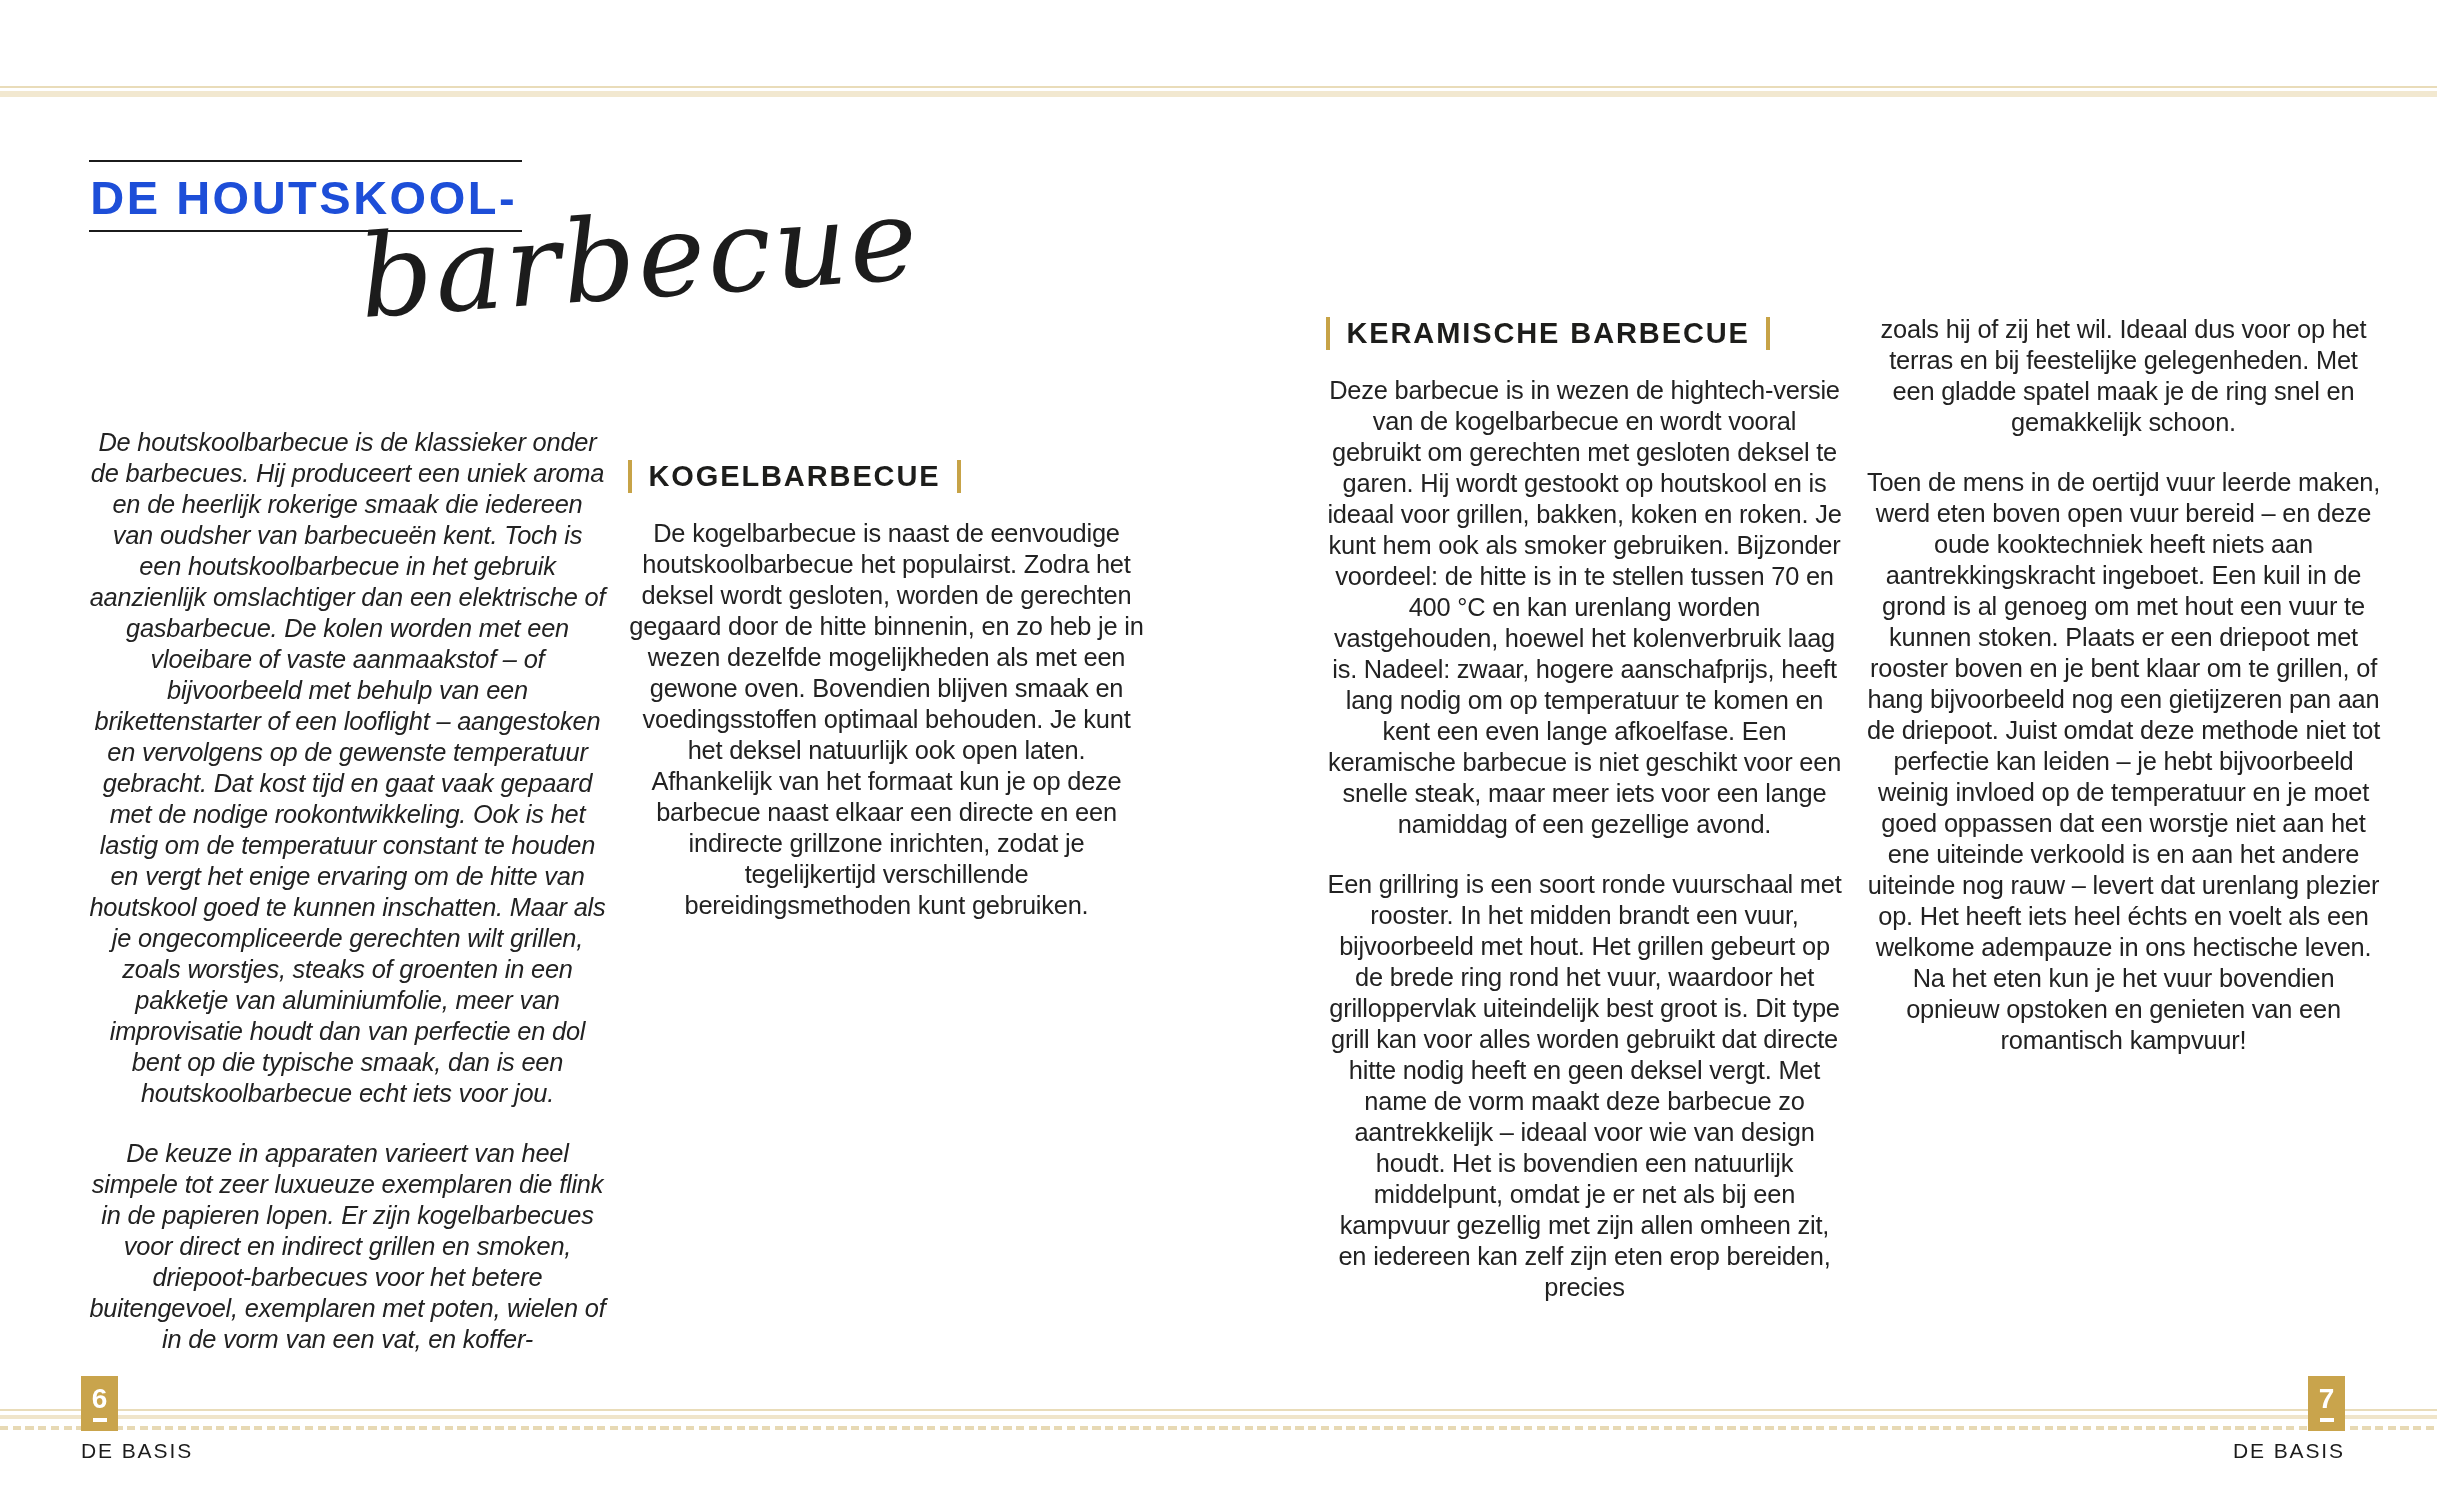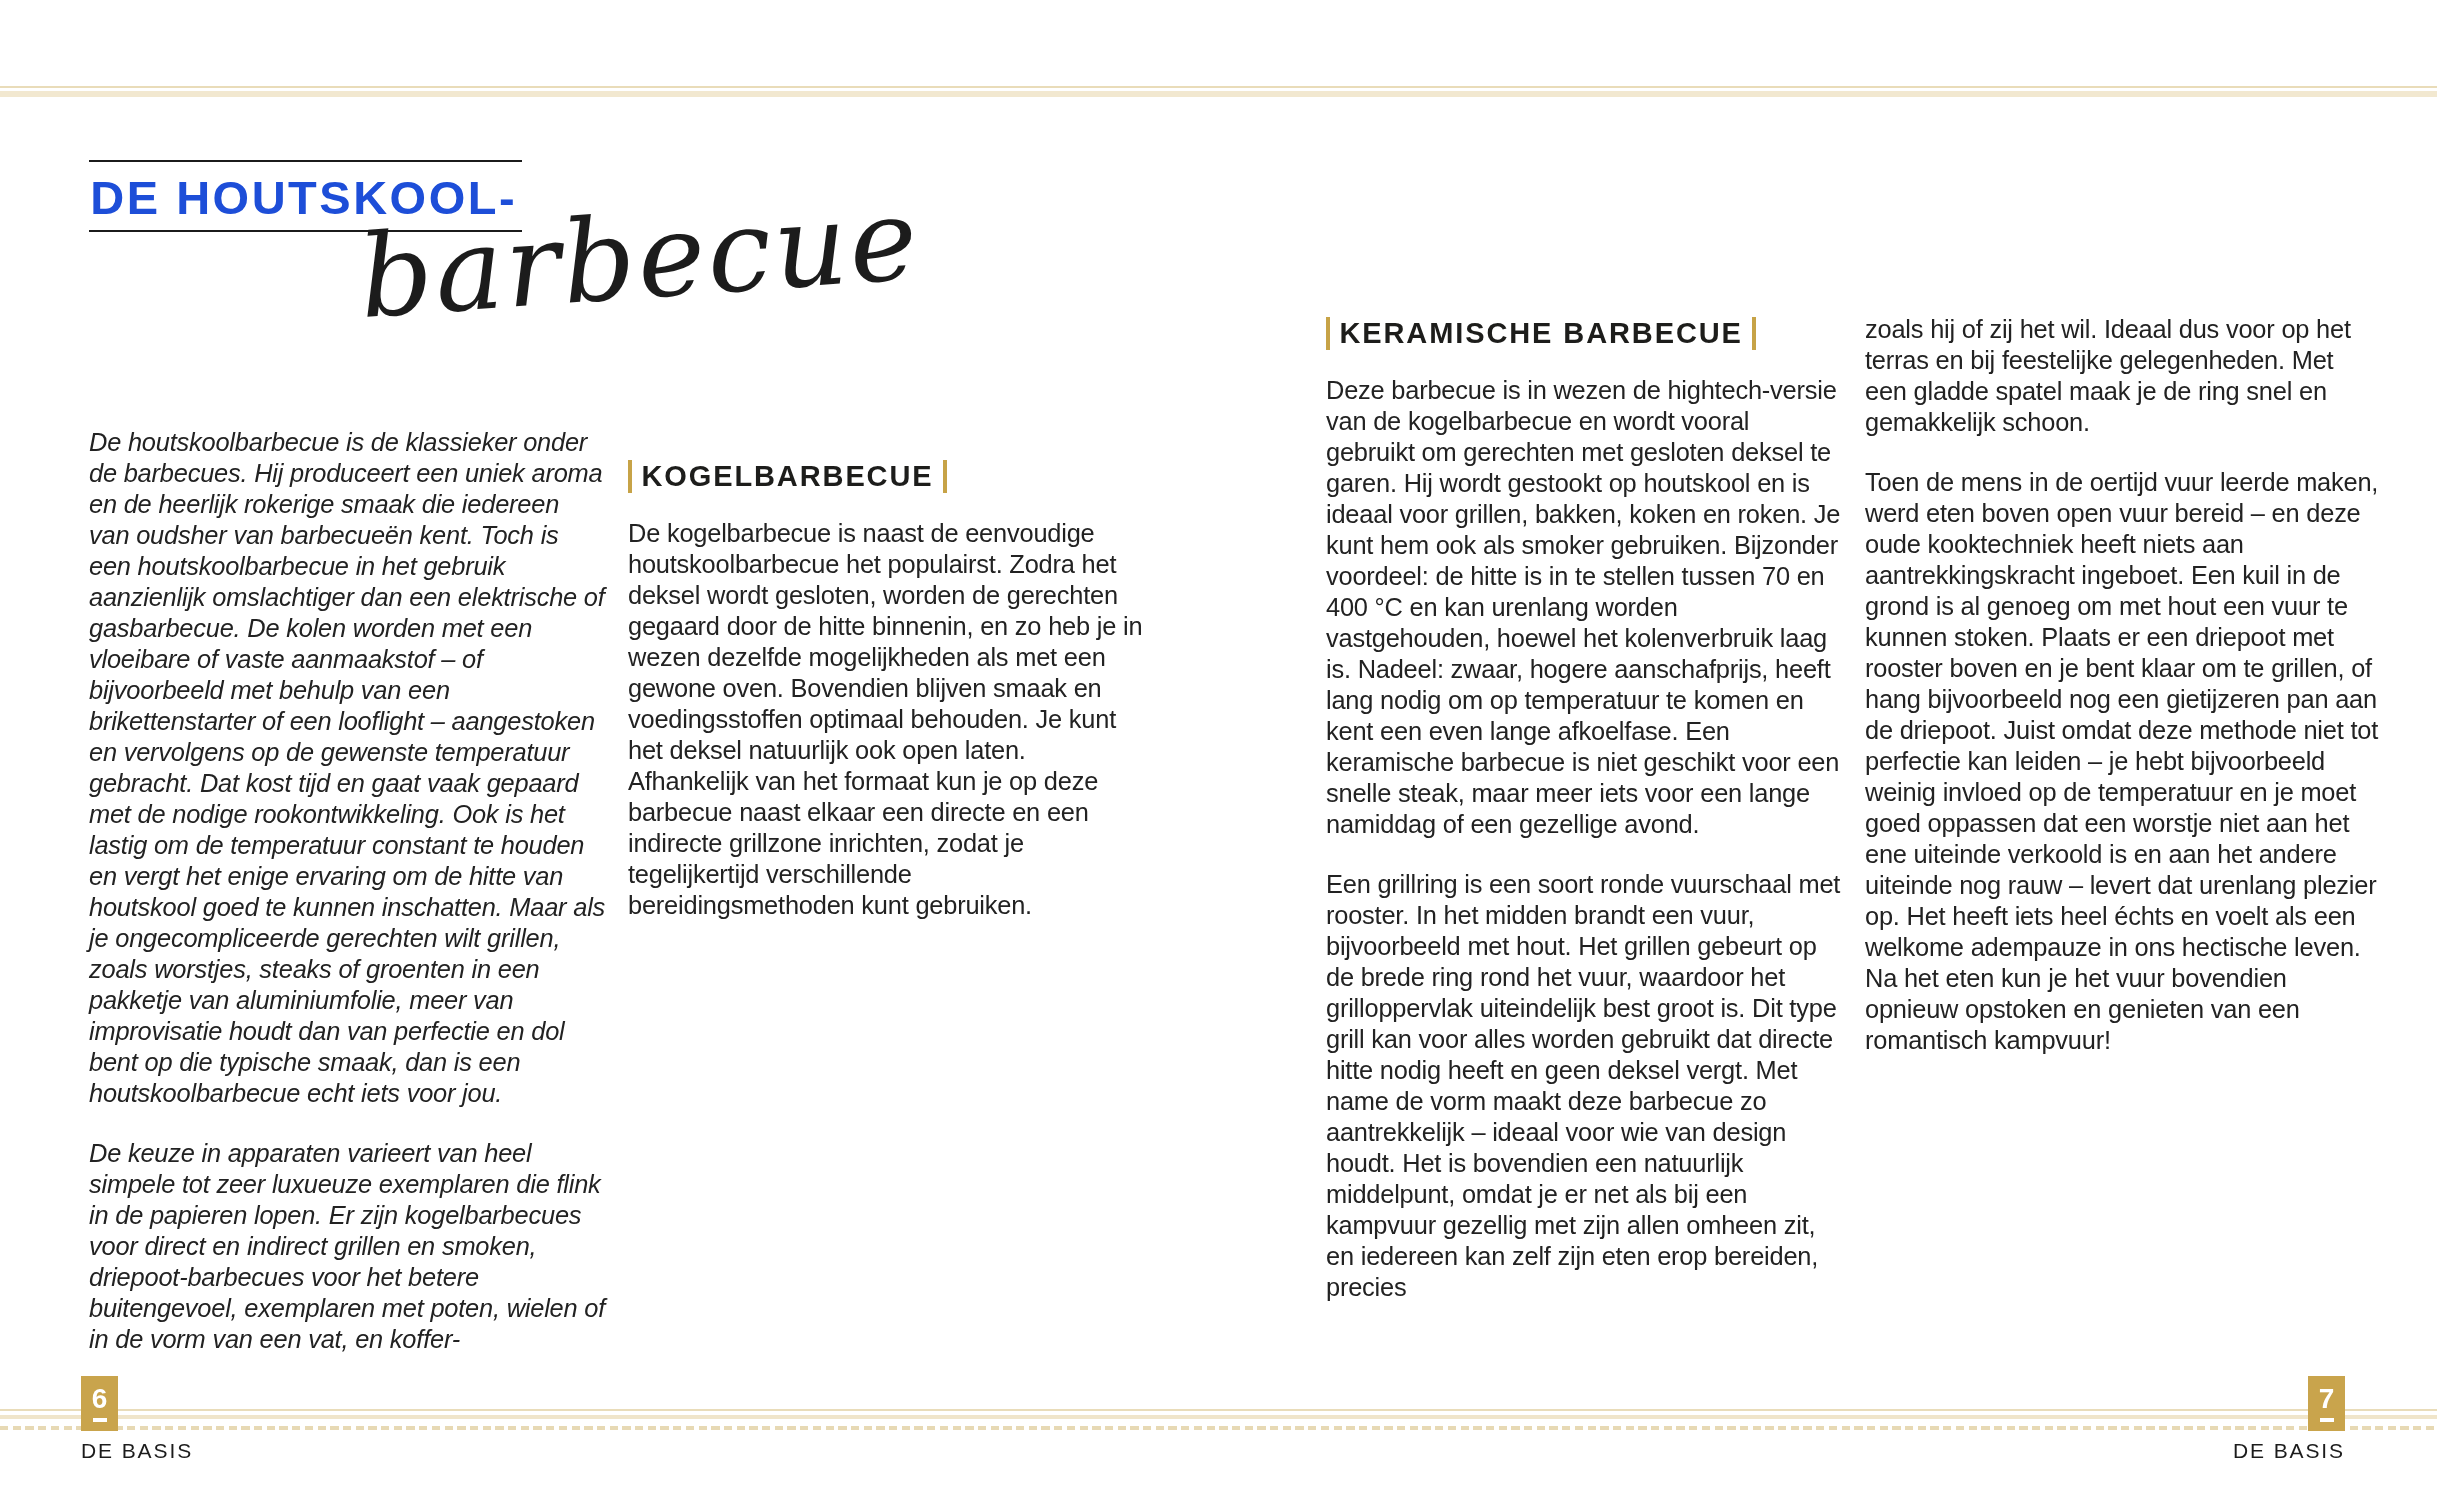--- a/index.html
+++ b/index.html
@@ -23,23 +23,23 @@
     color:#1c1c1c;transform:rotate(-4deg);white-space:nowrap;letter-spacing:2.5px;
   }
   
   .col{position:absolute;width:517px;}
   #col1{left:89px;top:427px;font-style:italic;}
   #col2{left:628px;top:427px;}
   #col3{left:1326px;top:314px;}
   #col4{left:1865px;top:314px;}
   .col p{
     margin:0 0 29px 0;font-size:25.4px;line-height:31px;color:#222222;
-    letter-spacing:-0.2px;text-align:left;
+    letter-spacing:-0.2px;text-align:center;
   }
-  .heading{display:flex;align-items:flex-start;gap:9px;margin:2.5px 0 25.4px 0;}
+  .heading{display:flex;align-items:flex-start;gap:16px;margin:2.5px 0 25.4px 0;}
   .heading.spaced{margin-top:33px;}
   .goldbar{width:4.4px;height:33px;background:#c7a347;flex:0 0 auto;}
   .heading-text{font-size:29px;font-weight:bold;letter-spacing:1.9px;color:#1d1d1b;white-space:nowrap;}
   
   #footer-line-thin{top:1409px;height:1.9px;background:#e9dcb9;}
   #footer-line-thick{top:1415px;height:4.4px;background:#f0e5ca;}
   #footer-dashes{
     top:1426px;height:4.4px;
     background:repeating-linear-gradient(to right,#e7d9b4 0 8.3px,transparent 8.3px 12.7px);
   }

